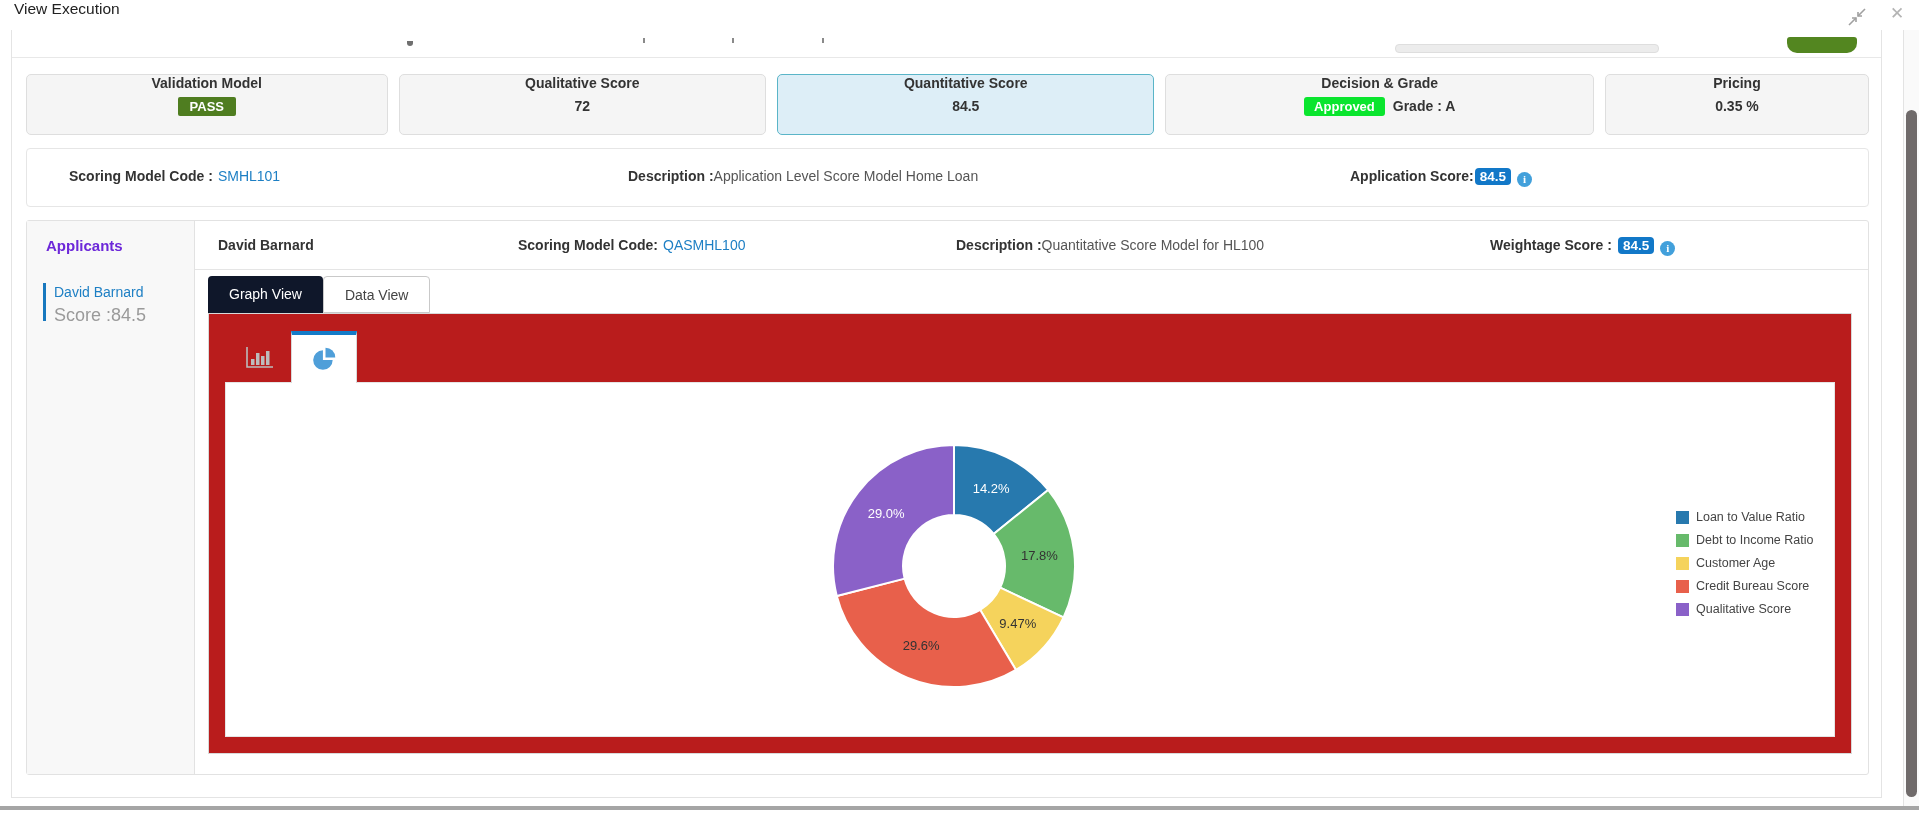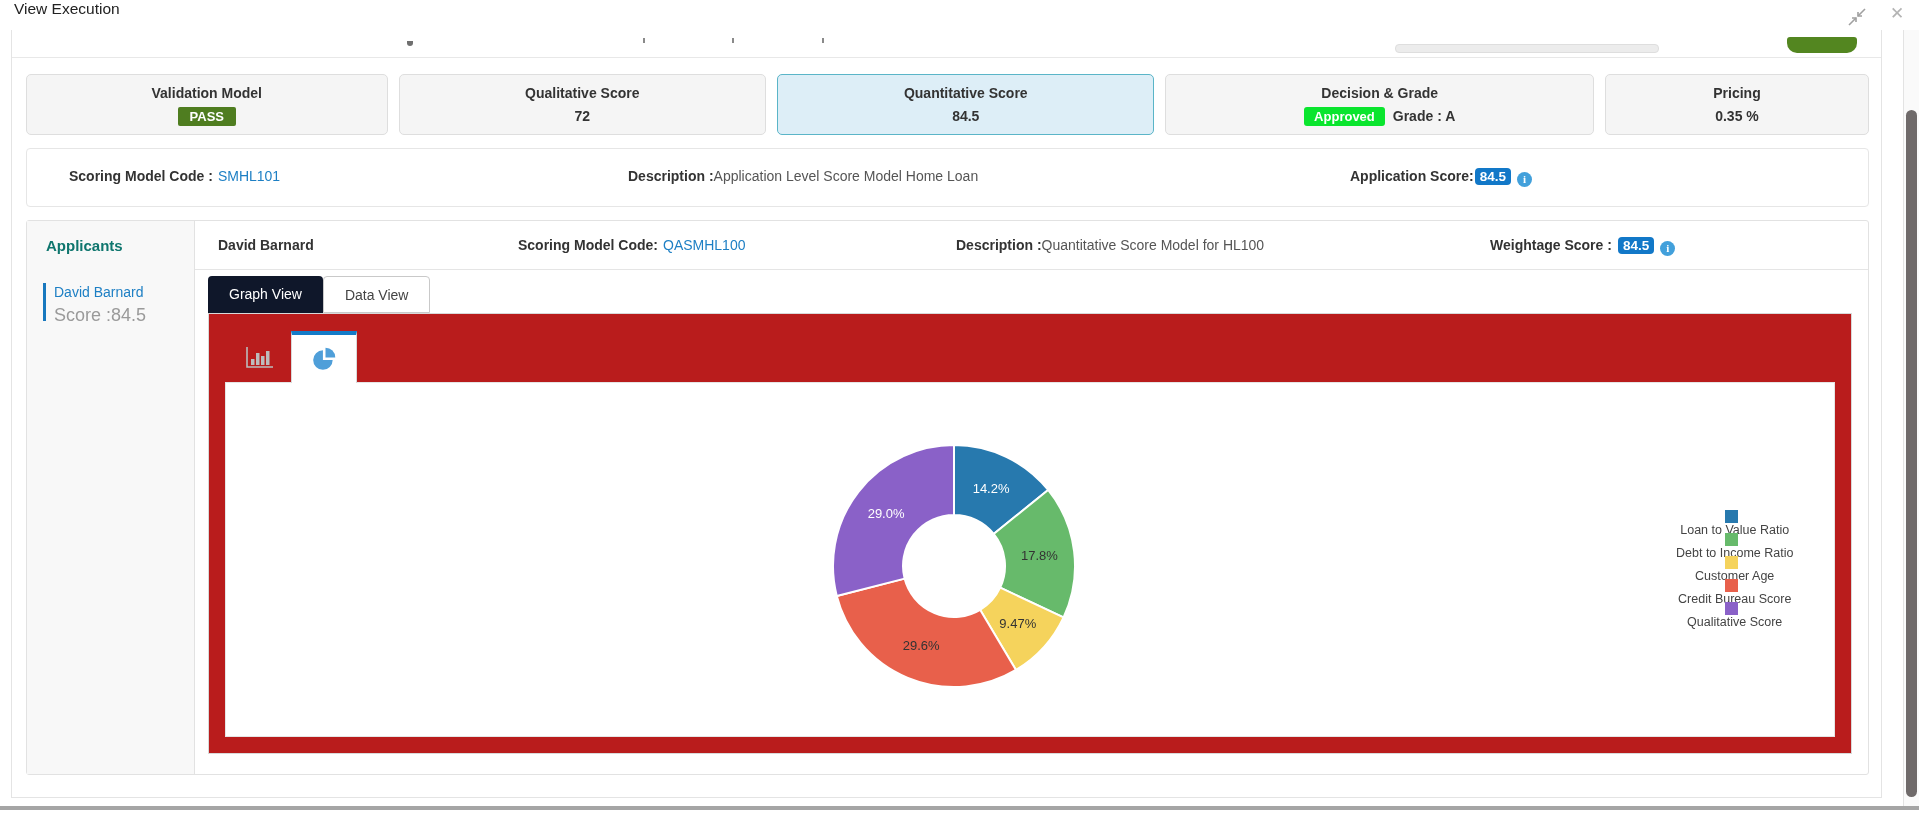--- a/index.html
+++ b/index.html
@@ -20,21 +20,21 @@
   .remnant{position:absolute;background:#8a8a8a;}
   .rem-g{left:395px;top:11px;width:6px;height:5px;border-radius:0 0 3px 3px;background:#6f6f6f;}
   .rem-t1{left:631px;top:8px;width:2px;height:5px;}
   .rem-t2{left:720px;top:8px;width:2px;height:5px;}
   .rem-t3{left:810px;top:8px;width:2px;height:5px;}
   .cut-bar{position:absolute;left:1383px;top:14px;width:262px;height:7px;border-radius:4px;background:#ececec;border:1px solid #dedede;}
   .cut-btn{position:absolute;left:1775px;top:7px;width:70px;height:16px;border-radius:3px 3px 10px 10px;background:#538620;cursor:pointer;}
   
   .cards-row{position:absolute;left:14px;right:12px;top:44px;height:61px;display:flex;gap:11px;}
   .card{background:#f5f5f5;border:1px solid #dedede;border-radius:5px;text-align:center;
-    padding-top:10px;box-sizing:border-box;cursor:pointer;}
+    padding-top:0;box-sizing:border-box;cursor:pointer;}
   .card.selected{background:#ddeef7;border:1px solid #5ab5c8;}
   .card-label{font-size:14px;font-weight:700;color:#333;display:block;margin-bottom:6px;}
   .card-value{font-size:14px;font-weight:600;color:#333;}
   .badge-pass{display:inline-block;background:#4f7d20;color:#fff;font-size:13px;font-weight:700;padding:2px 12px;border-radius:2px;}
   .badge-approved{display:inline-block;background:#0ae52e;color:#fff;font-size:13px;font-weight:700;padding:2px 10px;border-radius:3px;margin-right:8px;}
   .c1{flex:295 0 0;} .c2{flex:320 0 0;} .c3{flex:300 0 0;} .c4{flex:308 0 0;} .c5{flex:350 0 0;} .c6{flex:215 0 0;}
   
   .summary-row{position:absolute;left:14px;right:12px;top:118px;height:57px;border:1px solid #e6e6e6;border-radius:4px;font-size:14px;}
   .summary-row .pair{position:absolute;top:19px;white-space:nowrap;}
   .p-smc{left:42px;} .p-desc{left:601px;} .p-ascore{left:1323px;}
@@ -43,21 +43,21 @@
   .link{color:#1d7fc4;text-decoration:none;cursor:pointer;}
   .val{color:#555;}
   .badge-blue{display:inline-block;background:#1278c8;color:#fff;font-weight:700;font-size:13.5px;padding:1px 5px;border-radius:4px;margin:0 1px;}
   .info-icon{display:inline-block;width:15px;height:15px;border-radius:50%;background:#42a0db;color:#fff;
     font-size:11px;font-weight:700;line-height:15px;text-align:center;vertical-align:-2px;margin-left:5px;cursor:pointer;
     font-family:"Liberation Serif",serif;}
   .info-icon::after{content:"i";}
   
   .applicants-box{position:absolute;left:14px;right:12px;top:190px;height:555px;border:1px solid #e2e2e2;border-radius:3px;box-sizing:border-box;}
   .sidebar{position:absolute;left:0;top:0;bottom:0;width:168px;background:#f8f8f8;border-right:1px solid #e2e2e2;box-sizing:border-box;}
-  .sidebar-heading{position:absolute;left:19px;top:16px;font-size:15px;font-weight:700;color:#0f766e;}
+  .sidebar-heading{position:absolute;left:19px;top:16px;font-size:15px;font-weight:700;color:#6d28d9;}
   .applicant-item{position:absolute;left:0;top:58px;width:100%;height:46px;cursor:pointer;}
   .applicant-bar{position:absolute;left:16px;top:4px;width:3px;height:38px;background:#1878be;}
   .applicant-name{position:absolute;left:27px;top:5px;font-size:14px;color:#1d7fc4;}
   .applicant-score{position:absolute;left:27px;top:26px;font-size:18px;color:#9a9a9a;}
   .main-area{position:absolute;left:168px;right:0;top:0;bottom:0;}
   .header-row{position:absolute;left:0;right:0;top:0;height:48px;border-bottom:1px solid #e5e5e5;font-size:14px;}
   .header-row .pair{position:absolute;top:16px;white-space:nowrap;}
   .h-name{left:23px;font-weight:700;color:#333;}
   .h-smc{left:323px;} .h-desc{left:761px;} .h-wscore{left:1295px;}
   
@@ -67,21 +67,21 @@
   .vtab.inactive{background:#fff;color:#444;border:1px solid #c9c9c9;}
   .tab-panel{position:absolute;left:13px;right:16px;top:92px;bottom:20px;border:1px solid #d9d9d9;background:#b91c1c;}
   
   .icon-tab{position:absolute;top:17px;height:52px;box-sizing:border-box;cursor:pointer;z-index:2;
     display:flex;align-items:center;justify-content:center;}
   .icon-tab.bar{left:22px;width:56px;}
   .icon-tab.pie{left:82px;width:66px;background:#fff;border-left:1px solid #d9d9d9;border-right:1px solid #d9d9d9;border-top:4px solid #137bc8;}
   .chart-panel{position:absolute;left:16px;right:16px;top:68px;bottom:16px;border:1px solid #e5e5e5;background:#fff;}
   .donut-wrap{position:absolute;left:588px;top:43px;width:280px;height:280px;}
   .chart-legend{position:absolute;left:1450px;top:127px;}
-  .legend-row{display:flex;align-items:center;height:14px;margin-bottom:9px;cursor:pointer;flex-direction:column;}
+  .legend-row{display:flex;align-items:center;height:14px;margin-bottom:9px;cursor:pointer;}
   .legend-swatch{width:13px;height:13px;margin-right:7px;flex:none;}
   .legend-label{font-size:12.5px;color:#444;white-space:nowrap;}
   
   .scroll-track{position:absolute;left:1903px;top:30px;width:16px;height:776px;background:#fafafa;border-left:1px solid #e3e3e3;box-sizing:border-box;}
   .scroll-thumb{position:absolute;left:1906px;top:110px;width:11px;height:687px;background:#6f6a6a;border-radius:6px;cursor:pointer;}
   .bottom-bar{position:absolute;left:0;top:806px;width:100%;height:4px;background:#a5a5a5;}
 </style>
 </head>
 <body>
 

